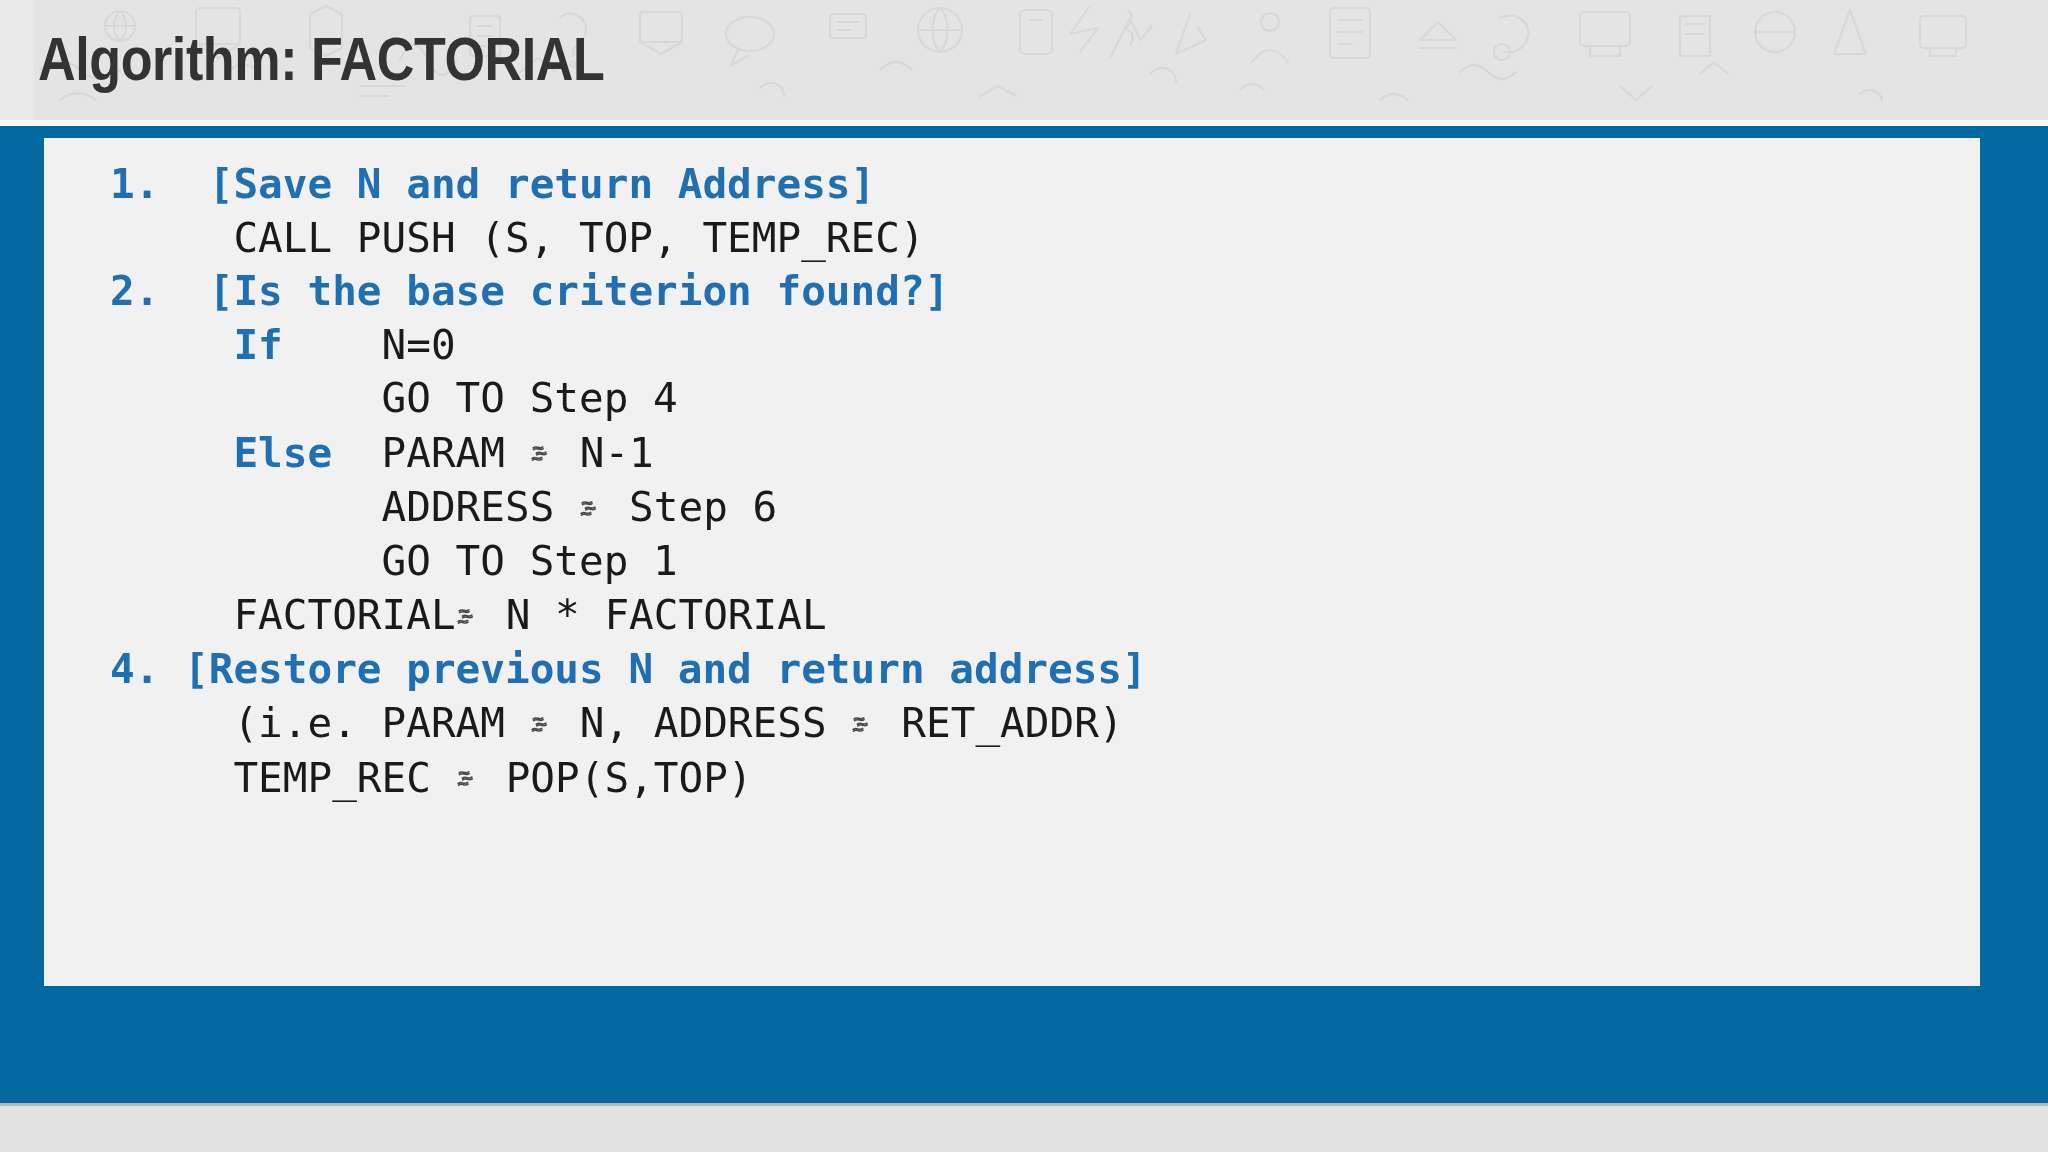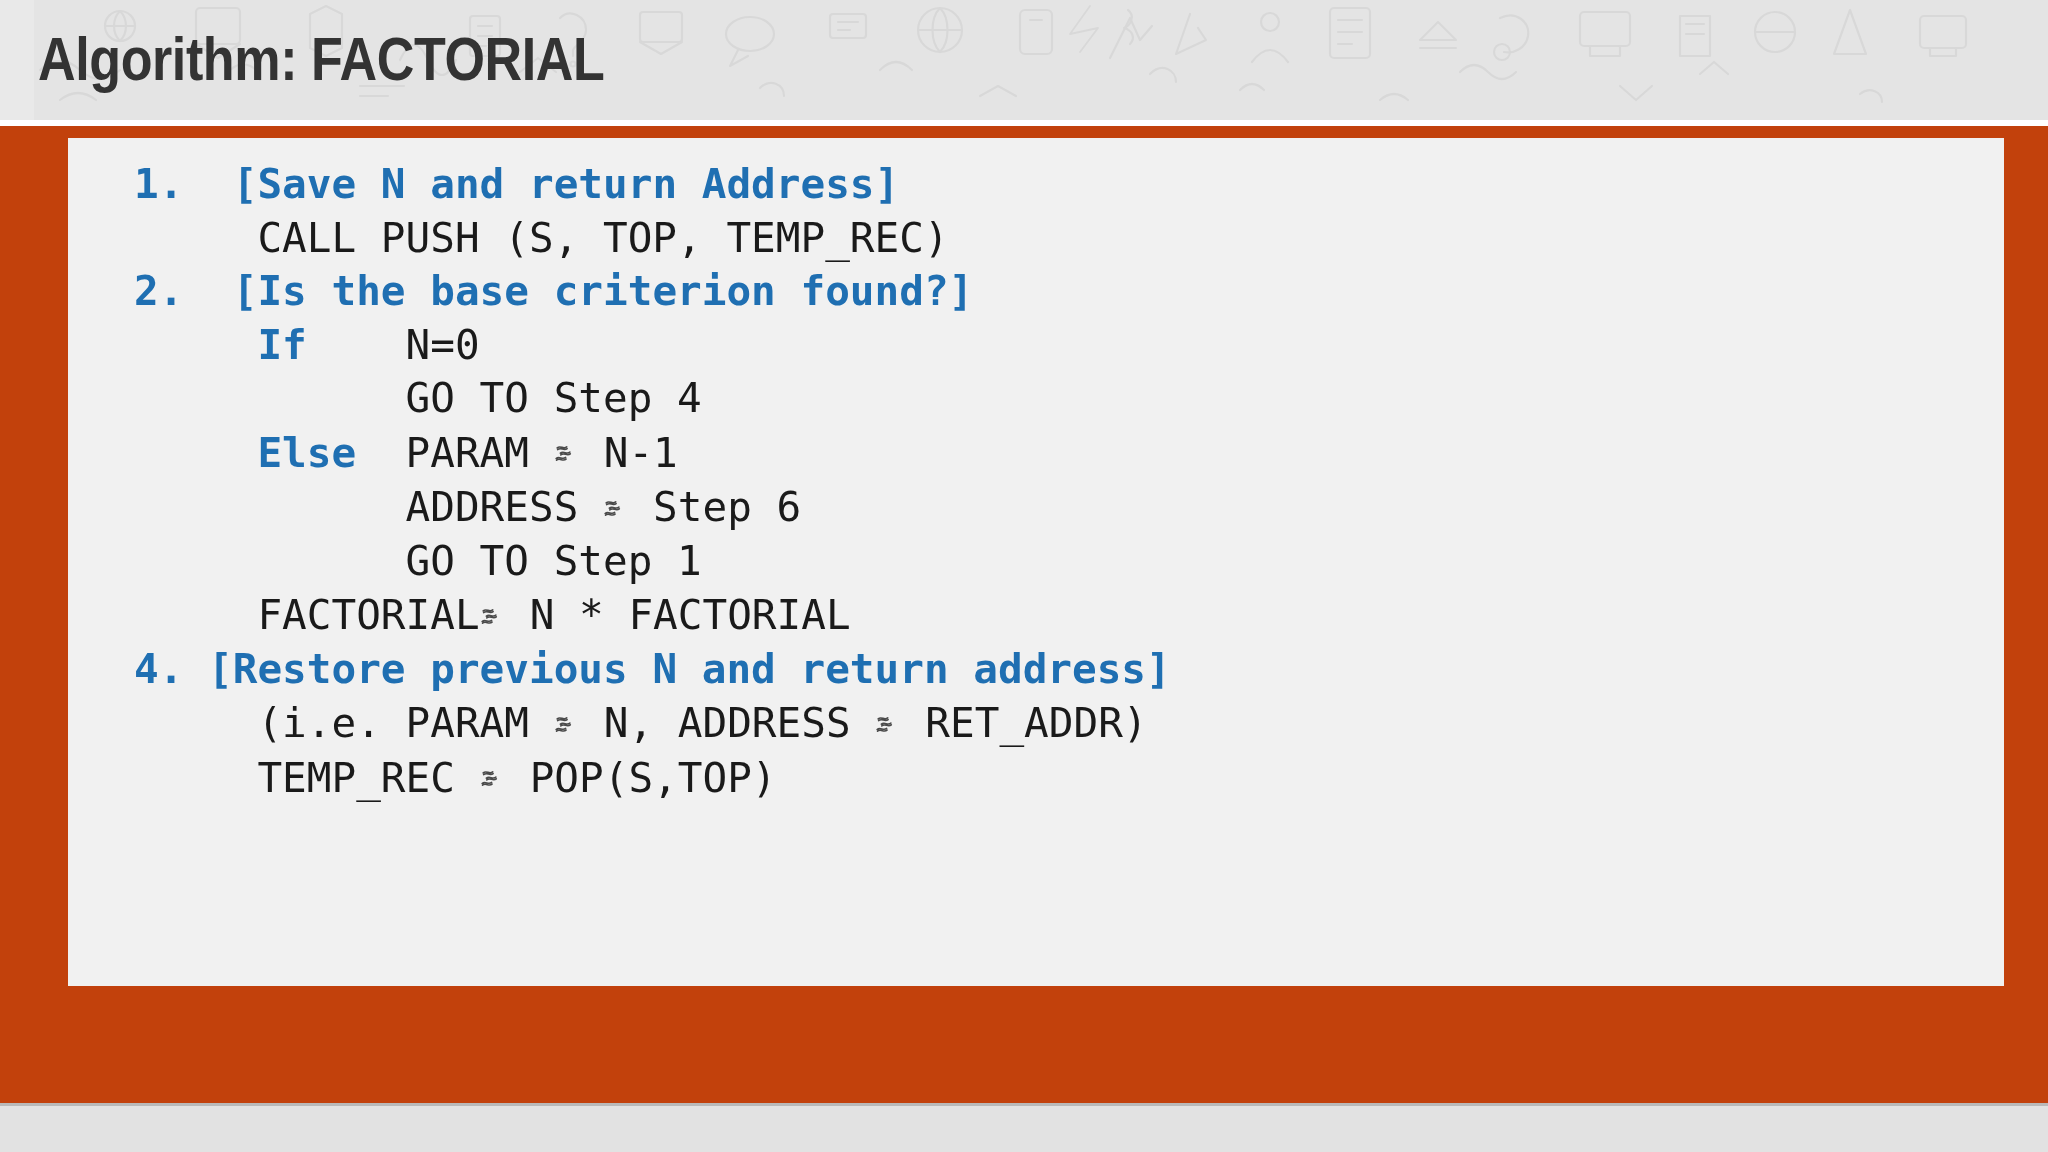--- a/index.html
+++ b/index.html
@@ -13,21 +13,21 @@
     height: 1152px;
     overflow: hidden;
     font-family: "Liberation Sans", sans-serif;
     -webkit-font-smoothing: antialiased;
   }
 
   .slide {
     position: relative;
     width: 2048px;
     height: 1152px;
-    background: #c2410c;
+    background: #0369a1;
     box-sizing: border-box;
   }
 
   
   .header {
     position: absolute;
     left: 0;
     top: 0;
     width: 2048px;
     height: 120px;
@@ -73,21 +73,21 @@
     left: 0;
     top: 120px;
     width: 2048px;
     height: 6px;
     background: #ffffff;
   }
 
   
   .content-panel {
     position: absolute;
-    left: 68px;
+    left: 44px;
     top: 138px;
     width: 1936px;
     height: 848px;
     background: #f1f1f1;
     box-sizing: border-box;
     padding: 20px 0 0 0;
   }
 
   .algo-list {
     margin: 0;

